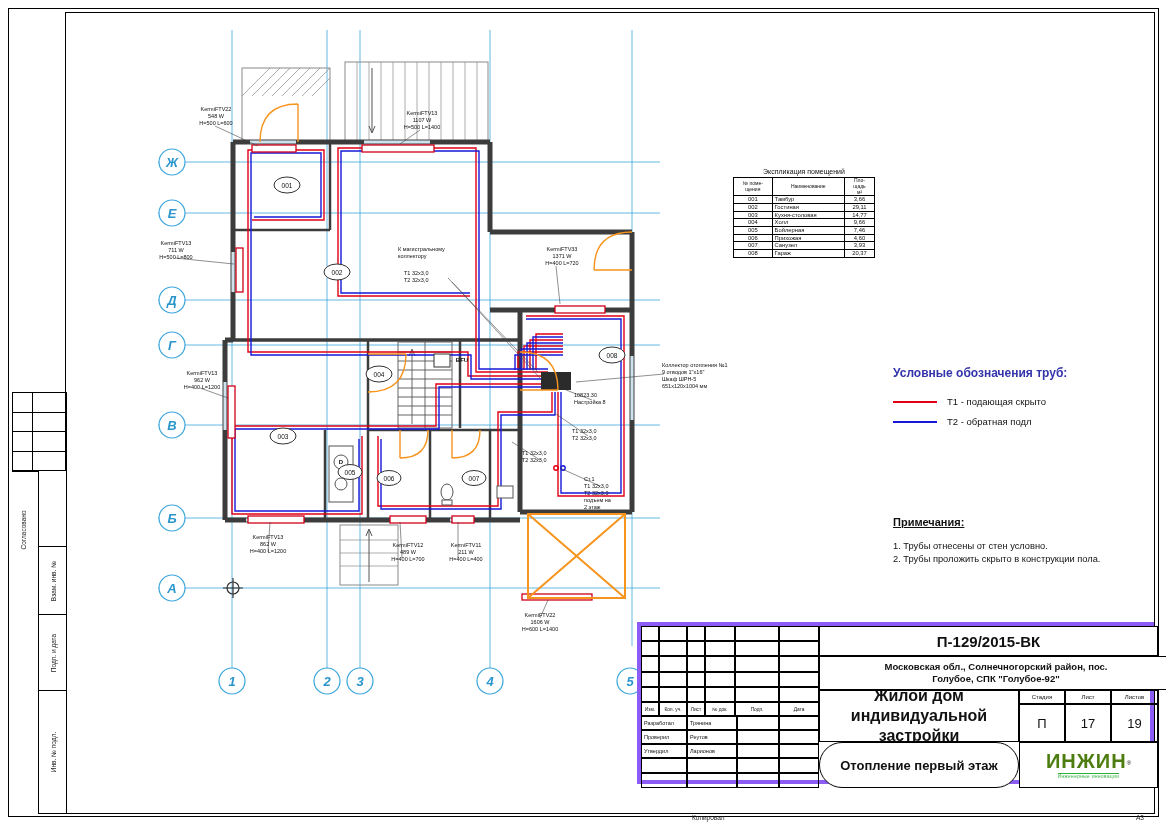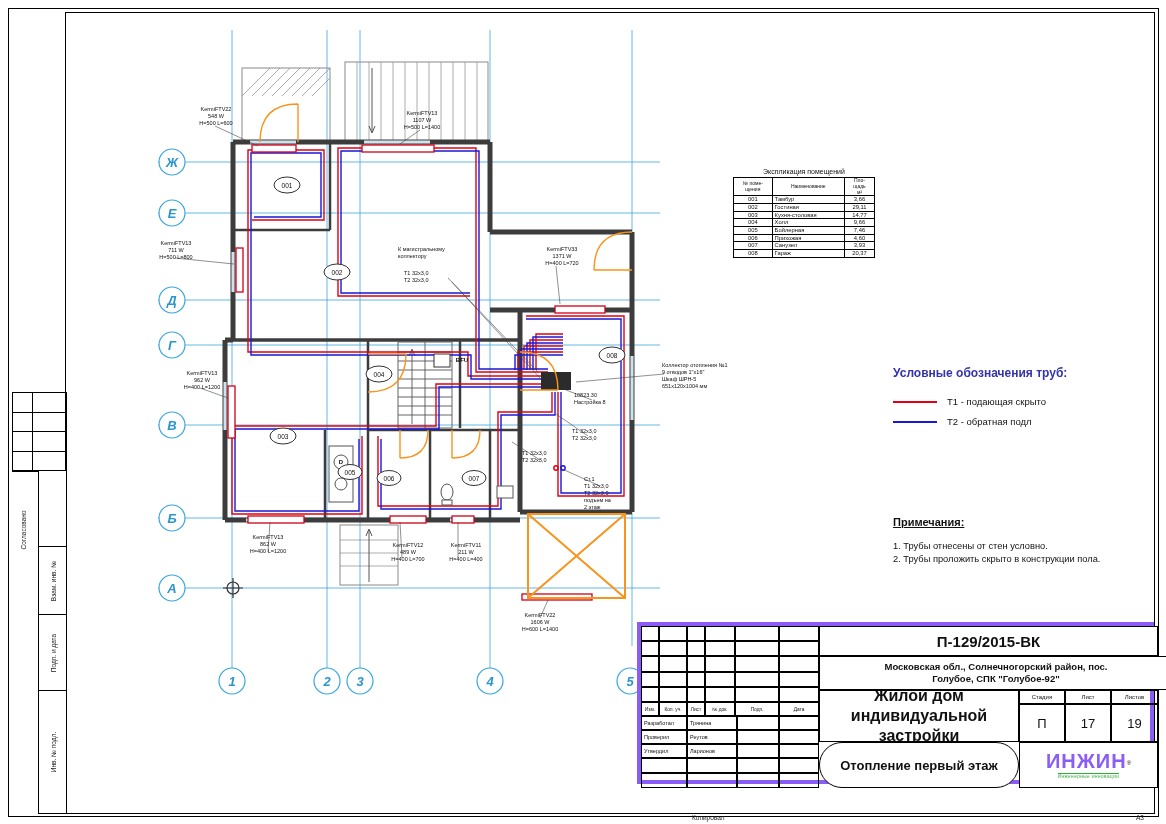--- a/index.html
+++ b/index.html
@@ -52,21 +52,21 @@
   .tb-grid{position:absolute;display:grid;box-sizing:border-box;}
   .tb-grid i,.tb-grid b{border-right:1px solid #000;border-bottom:1px solid #000;border-top:1px solid #000;
            border-left:1px solid #000;font-weight:normal;font-style:normal;display:flex;
            align-items:center;justify-content:center;overflow:hidden;}
   .doc-num{font-size:15px;font-weight:bold;}
   .addr{font-size:9.5px;font-weight:bold;line-height:1.25;}
   .objname{font-size:16px;font-weight:bold;line-height:1.25;padding:0 6px;}
   .drawname{font-size:13px;font-weight:bold;border-radius:23px;}
   .stageval{font-size:13px;font-weight:bold;}
   .logo-wrap{display:flex;flex-direction:column;align-items:center;justify-content:center;line-height:1;}
-  .logo-main{font-size:20px;font-weight:bold;color:#8b5cf6;letter-spacing:1px;}
+  .logo-main{font-size:20px;font-weight:bold;color:#4d7c0f;letter-spacing:1px;}
   .logo-r{font-size:6px;color:#111;vertical-align:super;}
   .logo-sub{font-size:4.6px;color:#2fae39;border-top:1.5px solid #2fae39;margin-top:2px;padding-top:1px;letter-spacing:0.5px;}
   .foot-lbl{position:absolute;font-size:6.5px;color:#222;}
 
   svg text{font-family:"Liberation Sans",sans-serif;}
   .axis-letter{fill:#2b96cc;font-size:13px;font-style:italic;font-weight:bold;text-anchor:middle;}
   .room-num{fill:#111;font-size:6.5px;text-anchor:middle;}
   .svg-small{fill:#111;font-size:6px;font-weight:bold;text-anchor:middle;}
 </style>
 </head>

